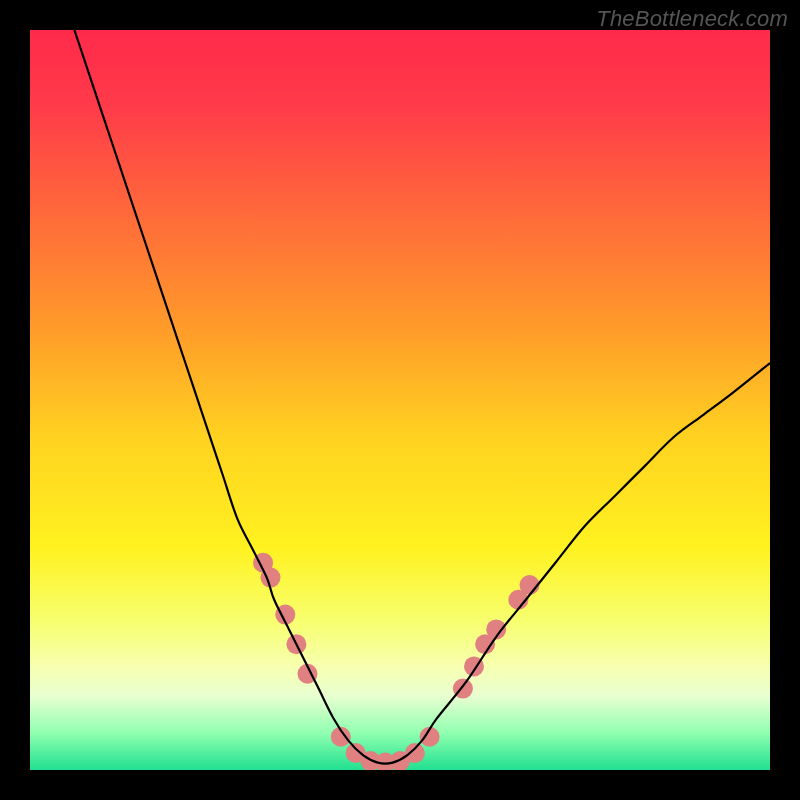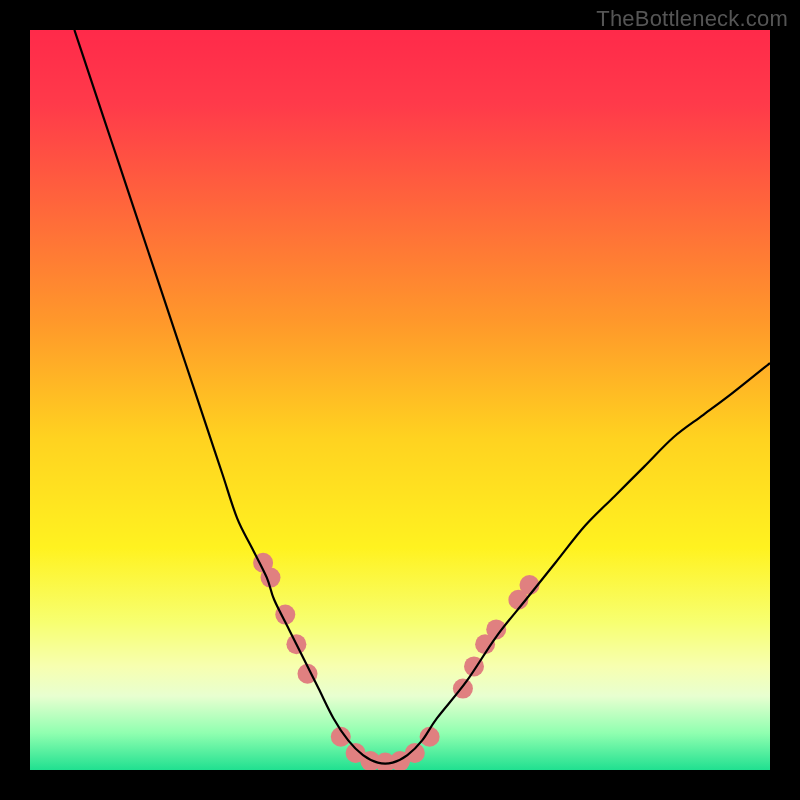--- a/index.html
+++ b/index.html
@@ -9,20 +9,21 @@
     height: 800px;
     overflow: hidden;
     background: #000;
     font-family: Arial, Helvetica, sans-serif;
   }
   .frame {
     position: relative;
     width: 800px;
     height: 565px;
     background: #000;
+    font-style: italic;
   }
   .watermark {
     position: absolute;
     top: 6px;
     right: 12px;
     color: #555;
     font-size: 22px;
     font-weight: 500;
     letter-spacing: 0.2px;
     z-index: 10;

